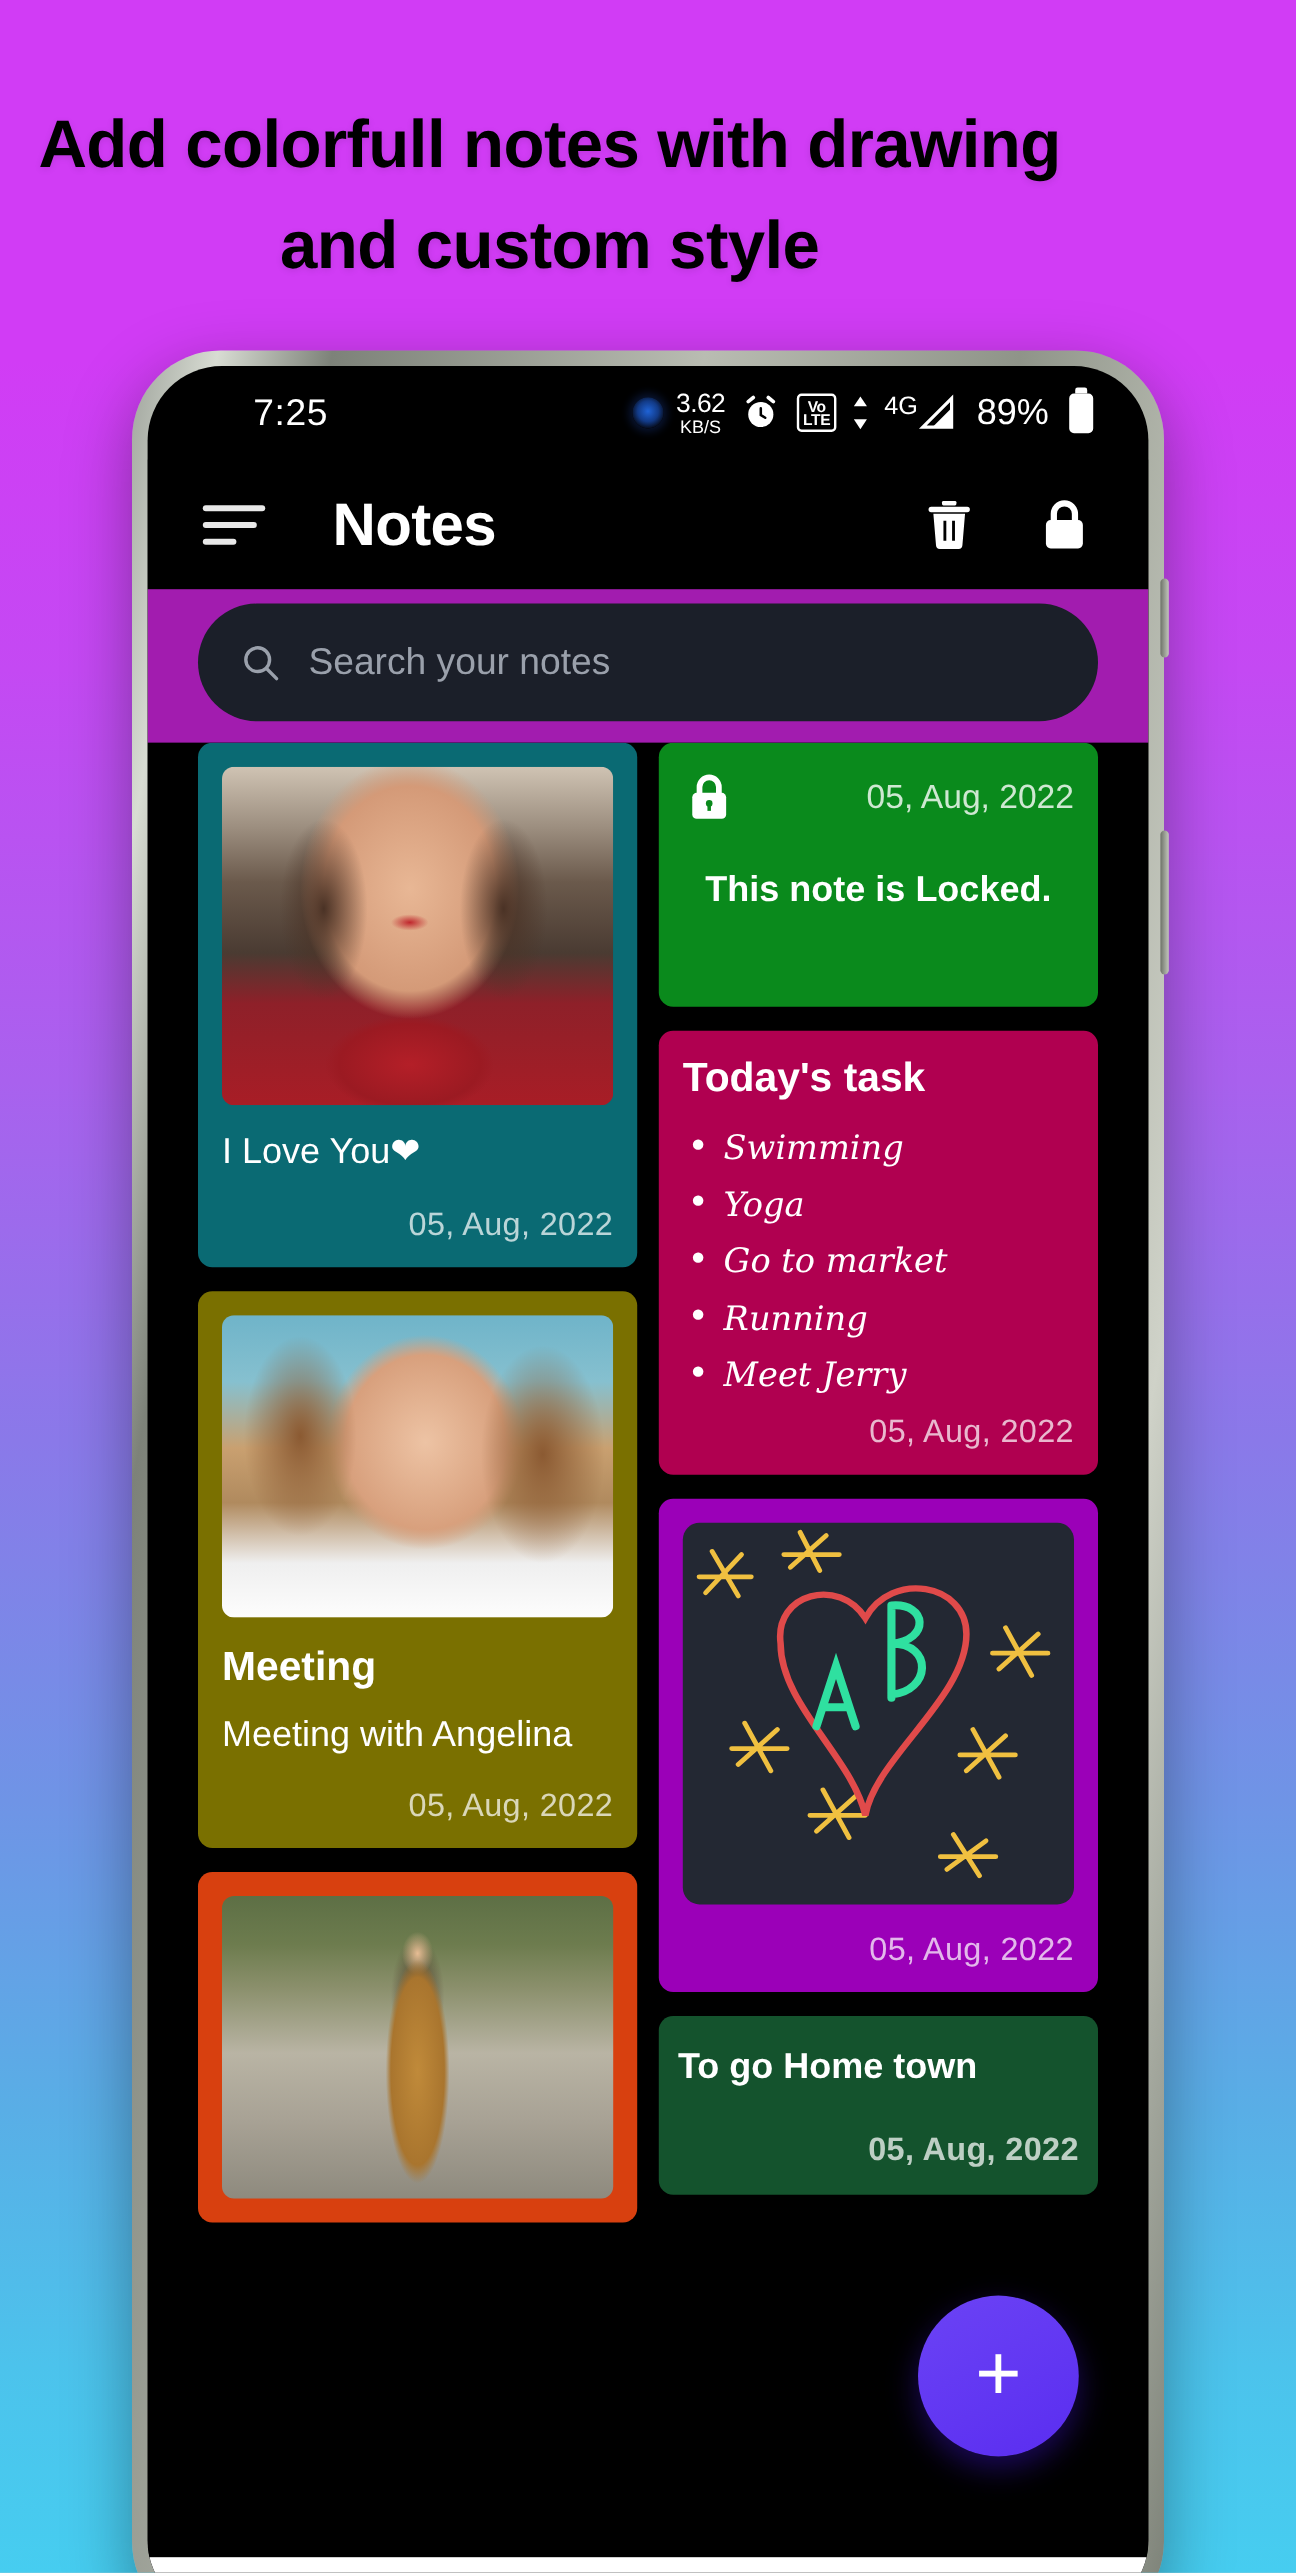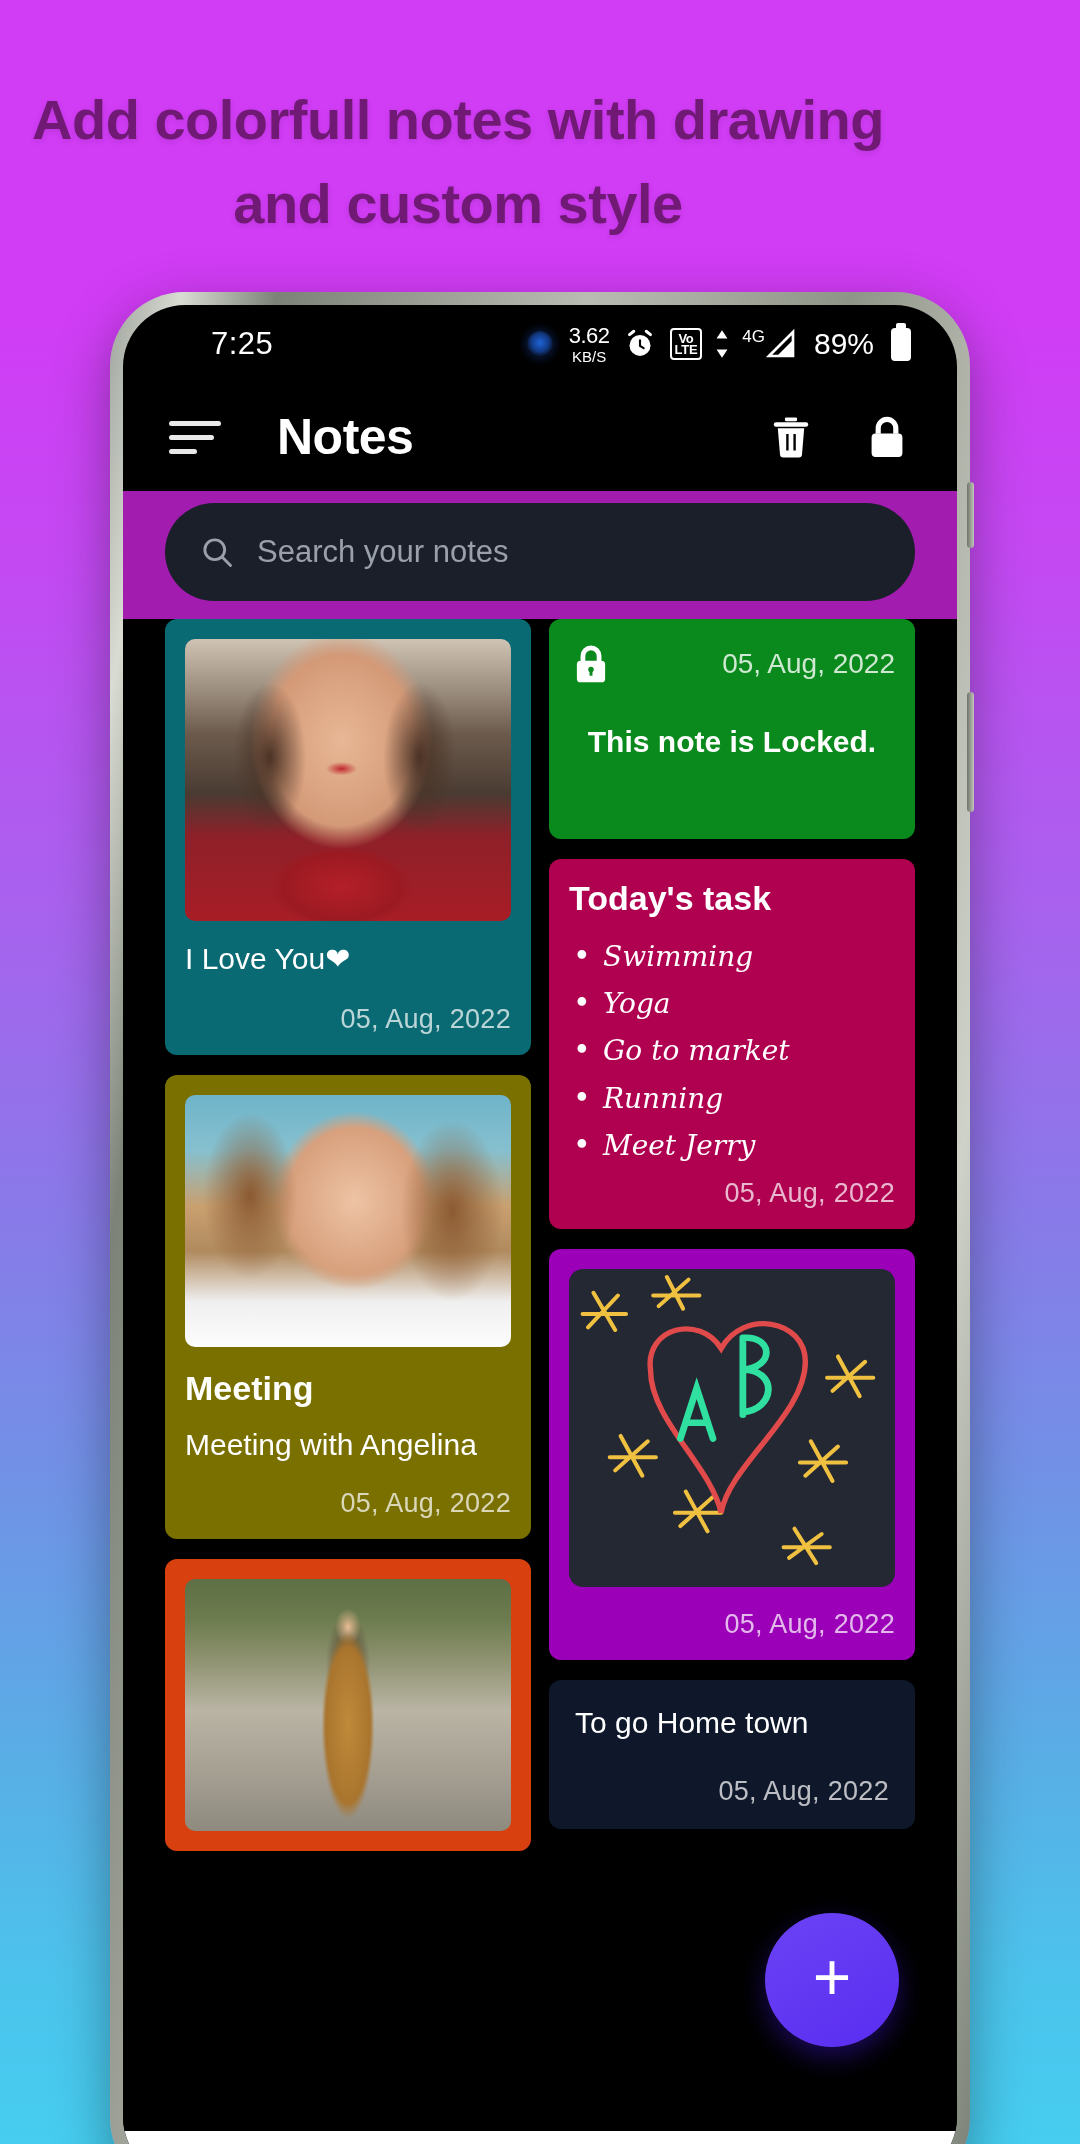--- a/index.html
+++ b/index.html
@@ -12,21 +12,21 @@
         #59aee6 82%, #4cc3ec 92%, #46cdf0 100%);
     overflow: hidden;
     position: relative;
   }
 
   
   .headline {
     position: absolute;
     top: 78px; left: 0; width: 916px;
     text-align: center;
-    color: #701a75;
+    color: #000000;
     font-size: 56px;
     font-weight: 700;
     line-height: 84px;
     letter-spacing: -0.5px;
     text-shadow: 0 2px 6px rgba(0,0,0,.10);
   }
 
   
   .phone-frame {
     position: absolute;
@@ -243,21 +243,21 @@
         </svg>
         <div class="volte-box">
           <span>Vo</span><br>
           <span>LTE</span>
         </div>
         <svg class="ico" width="14" height="30" viewBox="0 0 10 22">
           <path d="M5 1 9 7H1z" fill="#fff"></path>
             <path d="M5 21 1 15h8z" fill="#fff"></path>
         </svg>
         <div style="display:flex;align-items:flex-start;">
-          <span style="font-size:17px;">4G</span>
+          <span style="font-size:21px;">4G</span>
           <svg class="ico" width="32" height="34" viewBox="0 0 24 24">
             <path d="M21 3v18H3z" fill="none" stroke="#fff" stroke-width="2"></path>
             <path d="M21 21 21 9 9 21z" fill="#fff"></path>
           </svg>
         </div>
         <span class="sb-batt-pct">89%</span>
         <div class="batt"></div>
       </div>
     </div>
 
@@ -358,21 +358,21 @@
               <path d="M60 76C56 44 96 34 112 60c16-30 62-22 62 10 0 40-56 78-62 114-8-36-52-70-52-108z" fill="none" stroke="#e04a4a" stroke-width="4" stroke-linecap="round"></path>
               <g stroke="#2fe0a0" stroke-width="5" fill="none" stroke-linecap="round">
                 <path d="M82 128 94 90l12 38M86 116h16"></path>
                 <path d="M128 52v58M128 52c22-2 24 22 0 24M128 76c26 0 24 30 0 32"></path>
               </g>
             </svg>
           </div>
           <div class="card-date" style="margin-top:22px">05, Aug, 2022</div>
         </div>
 
-        <div class="card" id="c-home" style="padding: 26px 26px 22px; background: #0f172a;">
+        <div class="card" id="c-home" style="padding: 26px 16px 22px; background: #14532d; font-weight: bold;">
           <div class="card-body">To go Home town</div>
           <div class="card-date" style="margin-top:36px">05, Aug, 2022</div>
         </div>
 
       </div>
     </div>
 
     <div class="fab">
       <span>+</span>
     </div>

